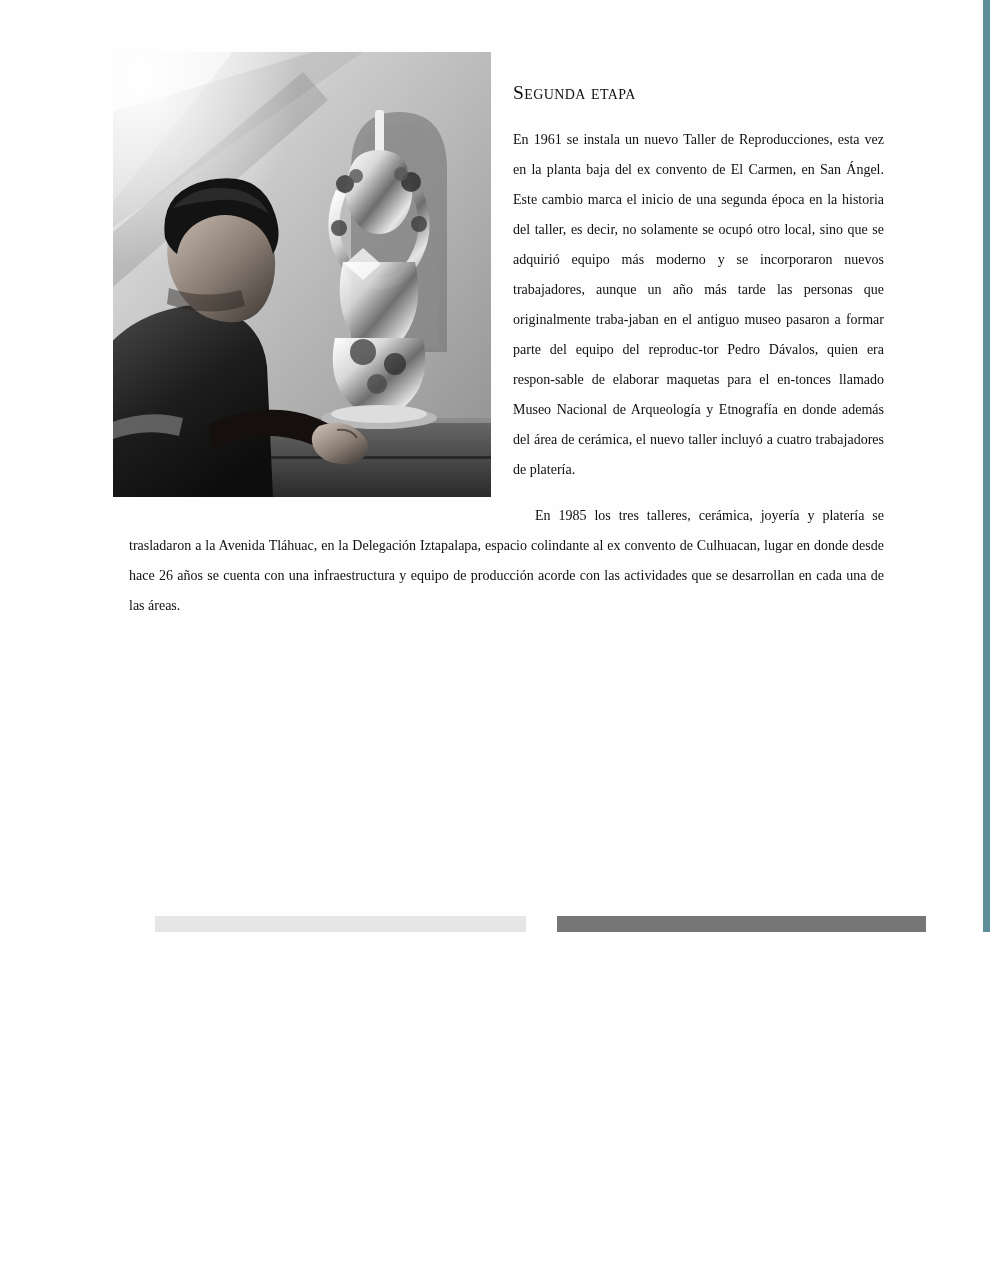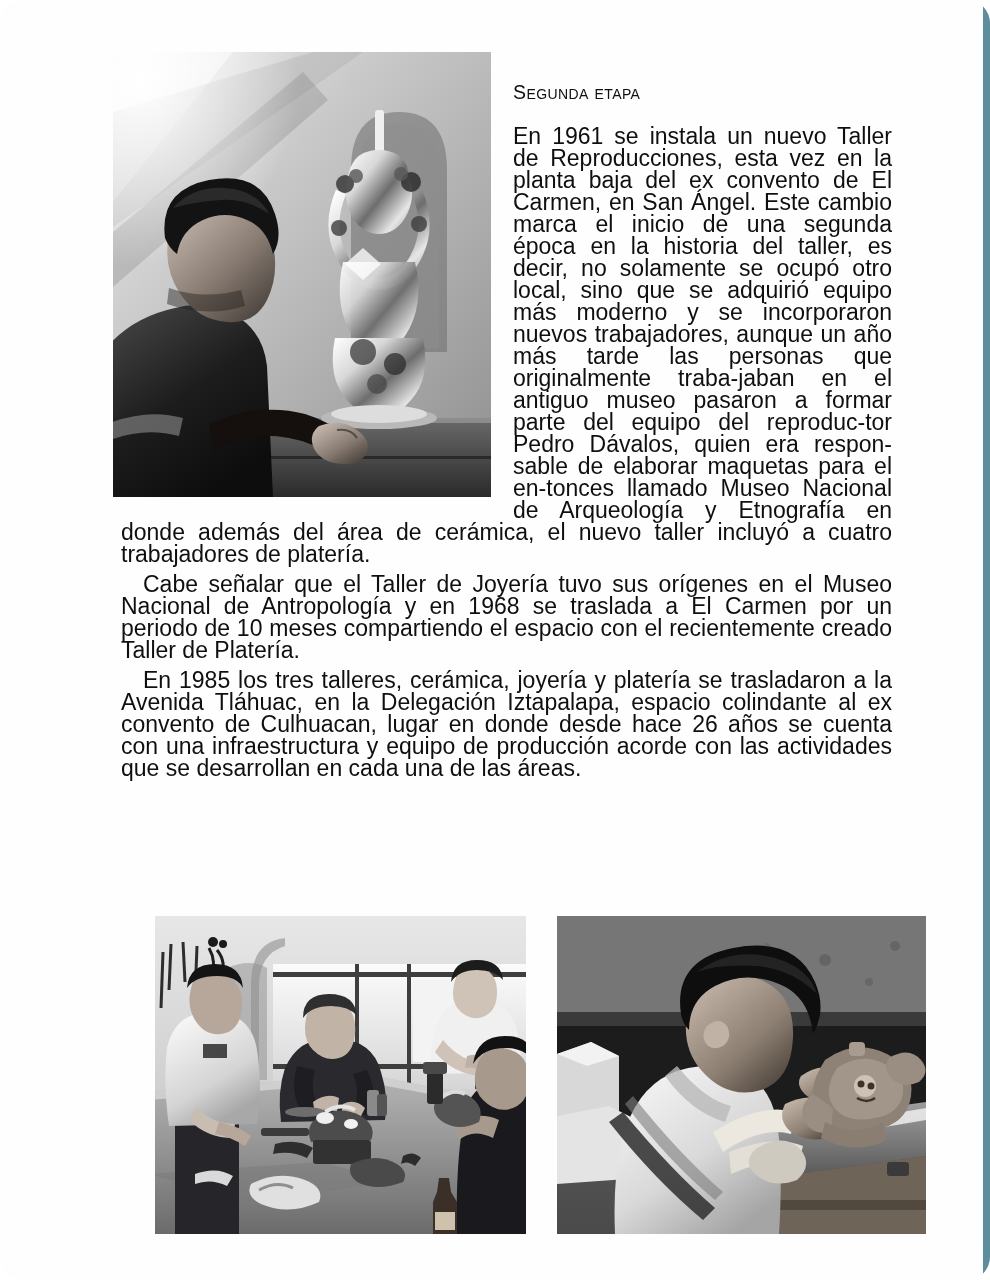--- a/index.html
+++ b/index.html
@@ -4,26 +4,25 @@
 <title>Segunda etapa</title>
 <style>
   html, body {
     margin: 0;
     padding: 0;
     background: #ffffff;
   }
   .page {
     position: relative;
     width: 990px;
-    height: 1280px;
+    height: 932px;
     background: #fefefe;
     overflow: hidden;
-    font-family: Liberation Sans, sans-serif;
+    font-family: Liberation Serif, serif;
     color: #100f0f;
-    border-radius: 23px;
   }
 
   
   .edge-strip {
     position: absolute;
     top: 0;
     right: 0;
     width: 7px;
     height: 1280px;
     background: #5f8e9b;
@@ -63,23 +62,23 @@
     font-variant: small-caps;
     letter-spacing: 0.4px;
     margin: 82px 0 0 0;
     padding: 0;
     font-weight: normal;
     line-height: 1.1;
   }
 
   
   p.body {
-    margin: 8px;
-    font-size: 23px;
-    line-height: 22px;
+    margin: 16px;
+    font-size: 14px;
+    line-height: 30px;
     text-align: justify;
     text-justify: inter-word;
     hyphens: manual;
   }
   p.lead {
     margin-top: 22px;
   }
   p.indent {
     text-indent: 22px;
   }
@@ -206,21 +205,20 @@
         <path d="M206 374 q22-8 38 4 q14 10 10 22 q-6 14 -26 12 q-22-2 -28-18 q-4-12 6-20 Z" fill="url(#skinG)"></path>
         <path d="M224 378 q14-2 20 8" fill="none" stroke="#3a322c" stroke-width="2" opacity="0.7"></path>
       </svg>
     </figure>
 
     <h2 class="section-heading">Segunda etapa</h2>
 
     <p class="body lead">En 1961 se  instala un nuevo Taller de Reproducciones, esta vez en la planta baja del ex convento de El Carmen, en San Ángel. Este cambio marca el inicio de una segunda época en la historia del taller, es decir, no solamente se ocupó otro local, sino que se adquirió equipo más moderno y se incorporaron nuevos trabajadores, aunque un año más tarde las personas que originalmente traba-jaban en el antiguo museo pasaron a formar parte del equipo del reproduc-tor Pedro Dávalos, quien era respon-sable de elaborar maquetas para el en-tonces llamado Museo Nacional de Arqueología y Etnografía en donde además del área de cerámica, el nuevo taller incluyó a cuatro trabajadores de platería.</p>
 
 
-    <p class="body indent">Cabe señalar que el Taller de Joyería tuvo sus orígenes en el Museo Nacional de Antropología y en 1968 se traslada a El Carmen por un periodo de 10 meses compartiendo el espacio con el recientemente creado Taller de Platería.</p>
 
     <p class="body indent">En 1985 los tres talleres, cerámica, joyería y platería se trasladaron a la Avenida Tláhuac, en la Delegación Iztapalapa, espacio colindante al ex convento de Culhuacan, lugar en donde desde hace 26 años se cuenta con una infraestructura y equipo de producción acorde con las actividades que se desarrollan en cada una de las áreas.</p>
 
     <div class="figure-row">
 
       <figure class="figure-bl">
         <svg class="photo-svg" viewBox="0 0 371 318" preserveAspectRatio="xMidYMid slice">
           <defs>
             <linearGradient id="wallW" x1="0" y1="0" x2="0" y2="1">
               <stop offset="0%" stop-color="#e7e7e7"></stop>

